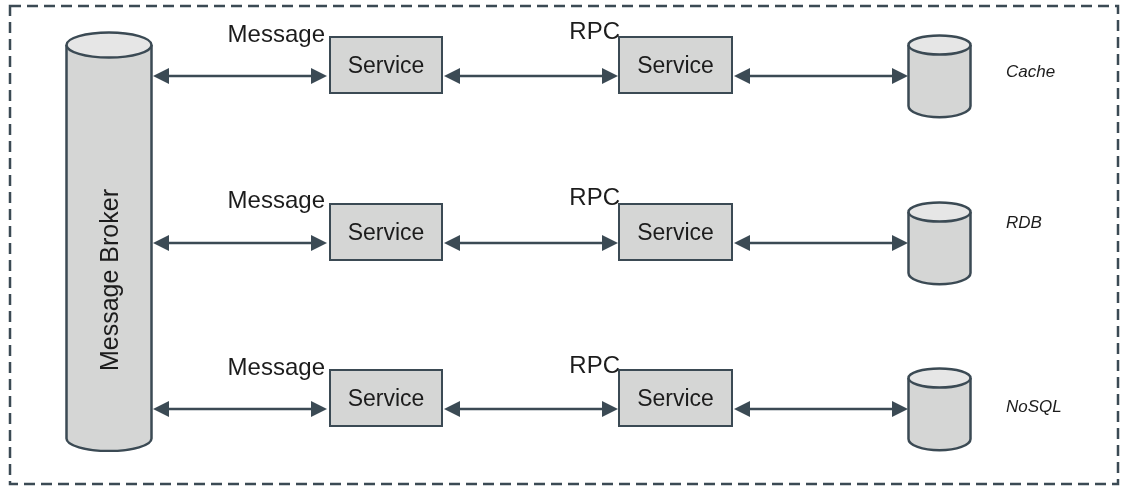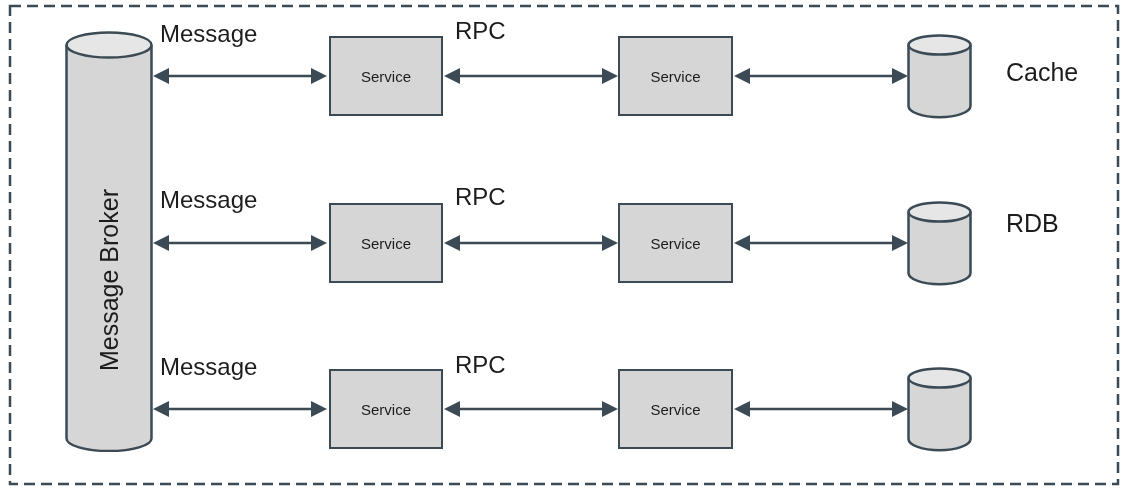--- a/index.html
+++ b/index.html
@@ -16,28 +16,28 @@
     overflow:hidden;
   }
   .abs{position:absolute;}
   svg.abs{display:block;}
   .boundary-rect{fill:none;stroke:var(--stroke,#3b4a54);stroke-width:2.5;stroke-dasharray:11 6;}
   .cyl-body{fill:var(--box-fill,#d5d6d5);stroke:var(--stroke,#3b4a54);stroke-width:2.5;}
   .cyl-top{fill:var(--cyl-top-fill,#e6e6e6);stroke:var(--stroke,#3b4a54);stroke-width:2.5;}
   .stroke-line{stroke:var(--stroke,#3b4a54);stroke-width:2.5;fill:none;}
   .arrow-head{fill:var(--stroke,#3b4a54);stroke:none;}
   .svc{
-    position:absolute;width:114px;height:80px;box-sizing:border-box;
+    position:absolute;width:114px;height:58px;box-sizing:border-box;
     background:var(--box-fill,#d5d6d5);border:2.5px solid var(--stroke,#3b4a54);
     display:flex;align-items:center;justify-content:center;
-    font-size:15px;color:var(--text,#1c1c1c);
+    font-size:23px;color:var(--text,#1c1c1c);
   }
   .lbl{position:absolute;font-size:24px;color:var(--text,#1c1c1c);white-space:nowrap;}
-  .lbl-center{width:165px;text-align:left;}
-  .ds-lbl{position:absolute;font-size:25px;color:var(--text,#1c1c1c);height:30px;line-height:30px;white-space:nowrap;}
+  .lbl-center{width:165px;text-align:right;}
+  .ds-lbl{position:absolute;font-size:17px;color:var(--text,#1c1c1c);height:30px;line-height:30px;white-space:nowrap;font-style:italic;}
   .broker-label{
     position:absolute;width:300px;height:30px;line-height:30px;text-align:center;
     font-size:25px;color:var(--text,#1c1c1c);transform:rotate(-90deg);white-space:nowrap;
   }
 </style>
 </head>
 <body>
 
 <div class="canvas">
 
@@ -120,14 +120,15 @@
   <div class="svc" style="left:618px;top:369px;width:115px">Service</div>
   <svg class="abs" style="left:733px;top:396px" width="176" height="26">
     <line class="stroke-line" x1="13" y1="13" x2="163" y2="13"></line>
     <polygon class="arrow-head" points="1,13 17,5 17,21"></polygon>
     <polygon class="arrow-head" points="175,13 159,5 159,21"></polygon>
   </svg>
   <svg class="abs" style="left:907px;top:367px" width="65" height="85">
     <path class="cyl-body" d="M1.5 11 V72 A30.5 11 0 0 0 63.5 72 V11"></path>
     <ellipse class="cyl-top" cx="32.5" cy="11" rx="31" ry="9.5"></ellipse>
   </svg>
+  <div class="ds-lbl" style="left:1006px;top:392px">NoSQL</div>
 
 </div>
 
 </body></html>

